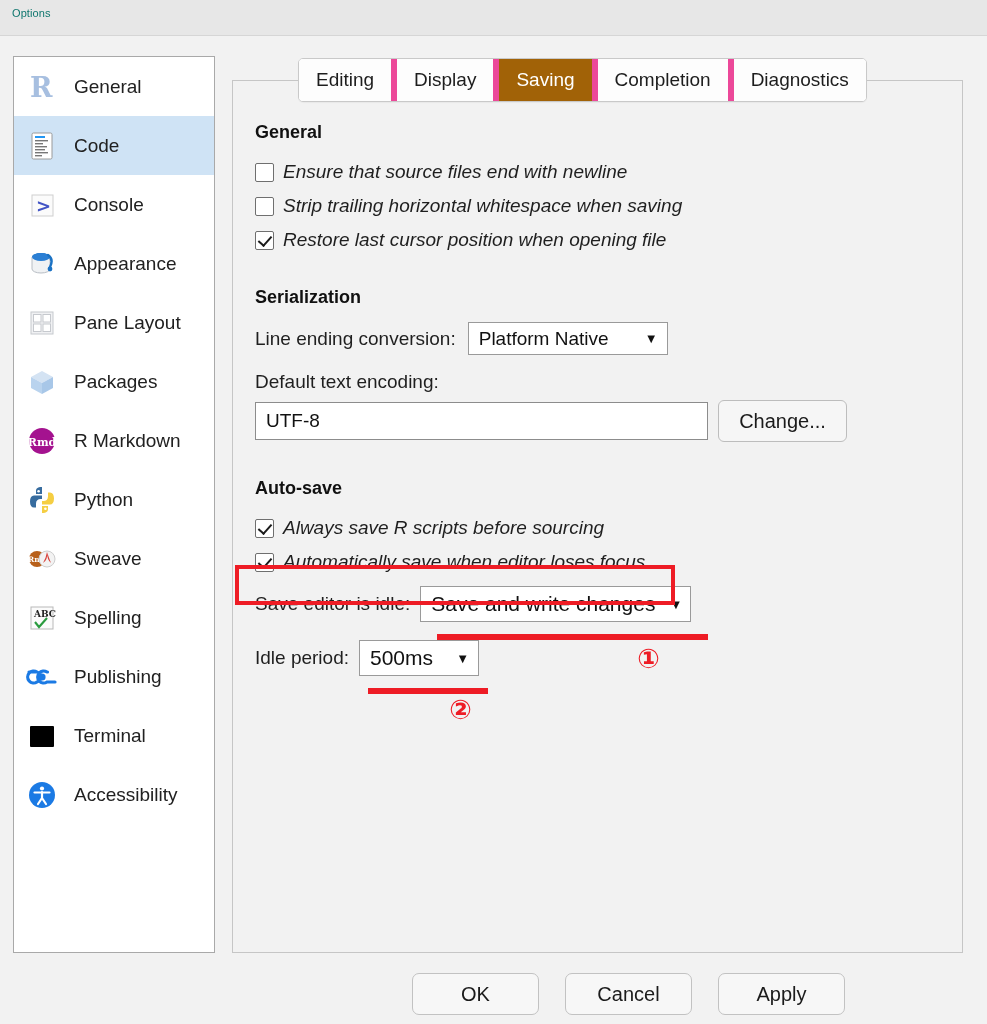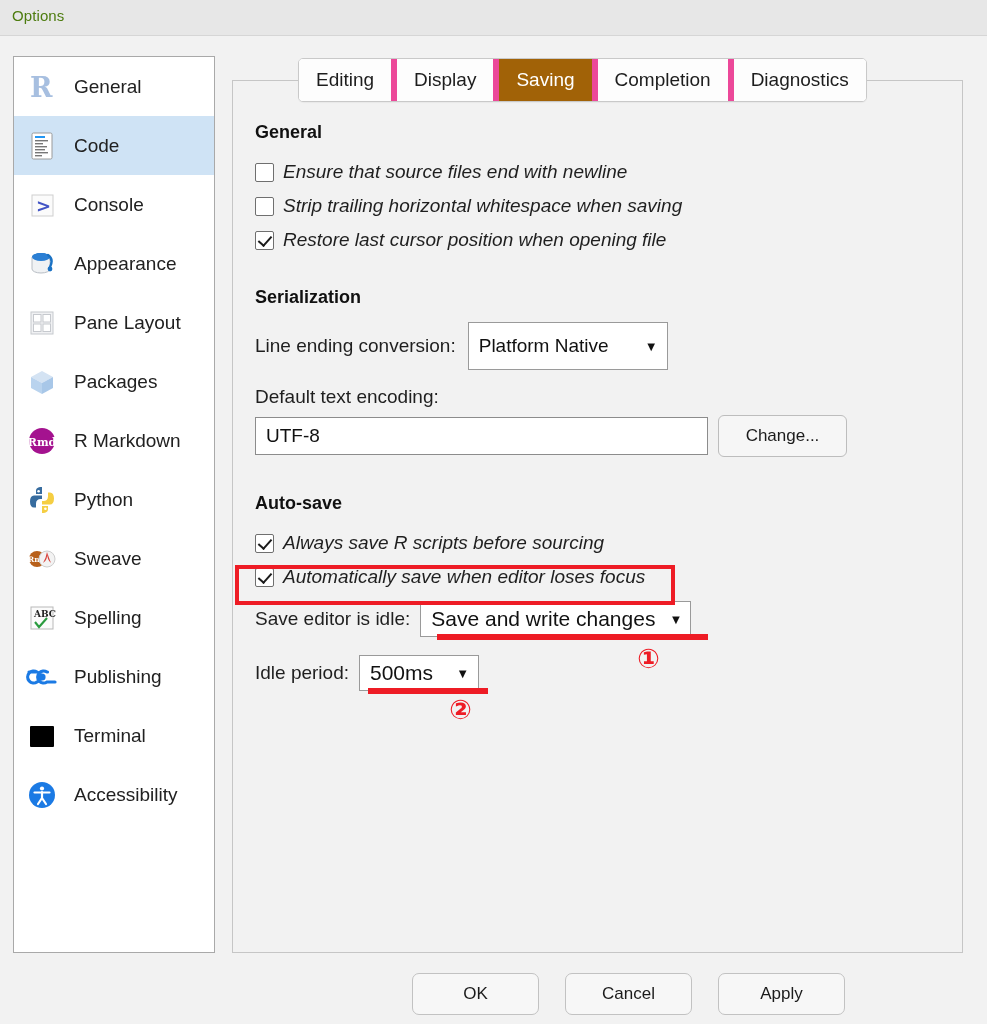--- a/index.html
+++ b/index.html
@@ -18,22 +18,22 @@
   #titlebar {
     position: absolute;
     left: 0; top: 0; width: 987px; height: 36px;
     background: #e7e7e7;
     border-bottom: 1px solid #d6d6d6;
     box-sizing: border-box;
   }
   #titlebar .title-text {
     position: absolute;
     left: 12px; top: 7px;
-    font-size: 15px;
-    color: #4d7c0f;
+    font-size: 11px;
+    color: #0f766e;
     letter-spacing: 0.1px;
   }
 
   
   #sidebar {
     position: absolute;
     left: 13px; top: 56px;
     width: 202px; height: 897px;
     background: #ffffff;
     border: 1px solid #a9a9a9;
@@ -192,21 +192,21 @@
     display: flex;
     align-items: center;
     padding-left: 10px;
     font-size: 19px;
     color: #111;
   }
   .btn {
     background: #f6f6f6;
     border: 1px solid #bdbdbd;
     border-radius: 6px;
-    font-size: 17px;
+    font-size: 20px;
     color: #1b1b1b;
     display: flex;
     align-items: center;
     justify-content: center;
     cursor: pointer;
     box-sizing: border-box;
   }
 
   
   .anno-box {
@@ -436,21 +436,21 @@
 
   <div class="check-row">
     <span class="cb checked"></span>
     <span class="check-label">Restore last cursor position when opening file</span>
   </div>
 
   <div class="section-head" style="margin-top:32px;">Serialization</div>
 
   <div class="field-row" style="margin-bottom:16px;">
     <span class="field-label">Line ending conversion:</span>
-    <span class="sel" style="margin-left:12px; width:200px; height:48px;">
+    <span class="sel" style="margin-left:12px; width:200px; height:33px;">
       <span>Platform Native</span>
       <span class="caret">▼</span>
     </span>
   </div>
 
   <div>
     <div class="field-label" style="margin-bottom:7px;">Default text encoding:</div>
     <div style="display:flex; align-items:center;">
       <div class="txtinput" style="width:453px;">UTF-8</div>
       <div class="btn" style="width:129px; height:42px; margin-left:10px;">Change...</div>

